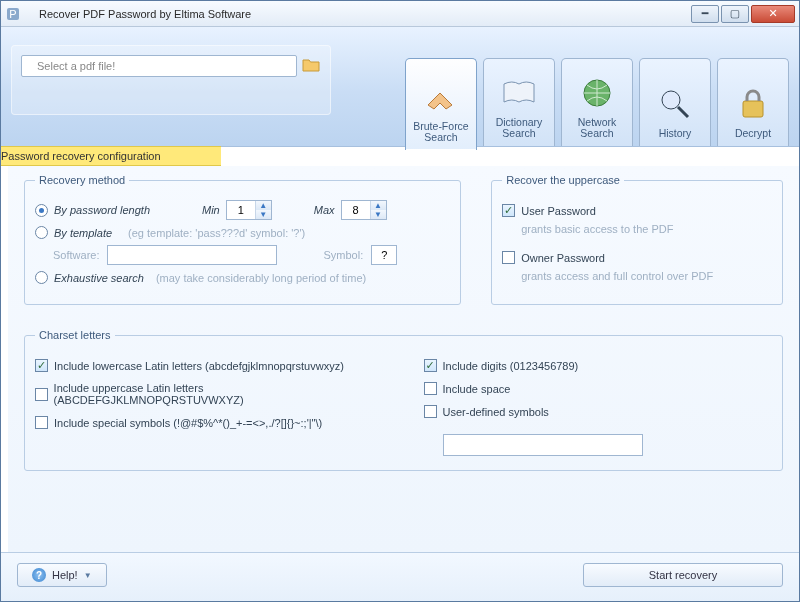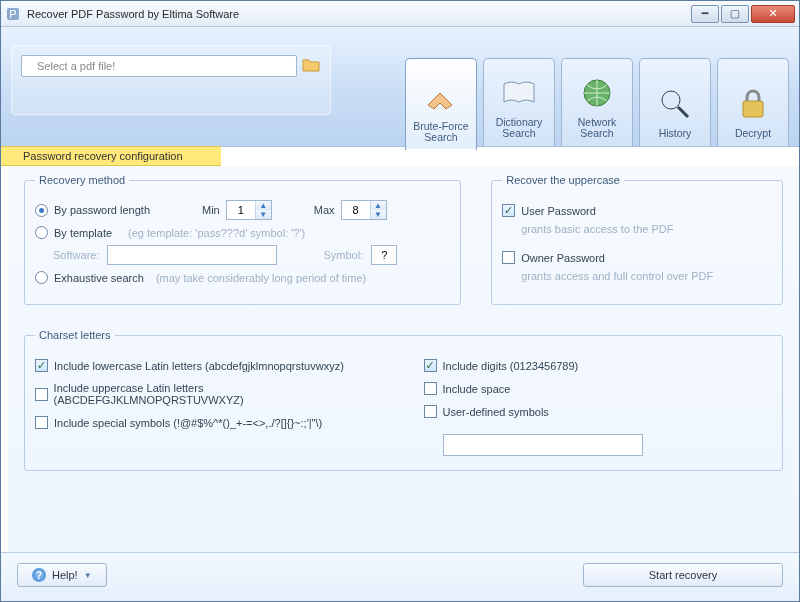--- a/index.html
+++ b/index.html
@@ -1,48 +1,48 @@
 <!DOCTYPE html>
 <html><head>
 <meta charset="utf-8">
 <style>
   * { box-sizing: border-box; font-family: Tahoma, "Segoe UI", sans-serif; font-size: 11px; }
   body { margin: 0; background: #fff; }
   .window { width: 800px; height: 602px; border: 1px solid #5a7aa0; background: #fff; display: flex; flex-direction: column; box-shadow: 0 0 0 1px #ccc; }
   
   .titlebar { height: 26px; background: linear-gradient(#f7fbff,#e3ecf7); display: flex; align-items: center; padding: 0 4px; border-bottom: 1px solid #b8c8db; }
   .app-icon { width: 16px; height: 16px; margin-right: 6px; display:inline-flex; align-items:center; justify-content:center; }
-  .title-text { flex: 1; color: #2a2a2a; }
+  .title-text { flex: 1; color: #2a2a2a; margin-left: 12px; }
   .win-btns { display: flex; gap: 2px; }
   .win-btn { width: 28px; height: 18px; border: 1px solid #7a93b0; border-radius: 2px; background: linear-gradient(#eef4fb,#d0deee); display:flex; align-items:center; justify-content:center; color:#3a4a5a; cursor:default; }
   .win-btn.close { width: 44px; background: linear-gradient(#e98a7a,#c94b36); border-color:#a53a28; color:#fff; }
   
   .topbar { background: linear-gradient(#e8f2ff,#c9ddf5 55%,#bcd4f0); height: 120px; display:flex; align-items:flex-end; padding: 10px 10px 0 10px; border-bottom: 1px solid #a7c0de; position: relative; }
   .file-panel { width: 320px; height: 70px; background: rgba(255,255,255,0.25); border-radius: 4px; align-self: flex-start; margin-top: 8px; display:flex; align-items:flex-start; padding:10px; box-shadow: inset 0 0 0 1px rgba(255,255,255,0.5); position:relative; }
   .file-input { flex:1; height:22px; background:#fff; border:1px solid #9fb6d1; border-radius:2px; color:#888; padding:0 15px; display:flex; align-items:center; }
   .folder-icon { width:20px; height:20px; margin-left:4px; display:flex; align-items:center; justify-content:center; }
   .tabs { display:flex; gap:6px; margin-left:auto; align-items:flex-end; height: 100%; padding-bottom:0; }
   .tab { width: 72px; height: 88px; border:1px solid #9fb6d1; border-bottom: none; border-radius: 5px 5px 0 0; background: linear-gradient(#eaf3ff,#d2e3f7); display:flex; flex-direction:column; align-items:center; justify-content:flex-end; padding: 6px 2px 6px; gap:4px; color:#3e5a7c; cursor:default; }
   .tab.active { background: linear-gradient(#fefeff,#e2eefc); border-color:#7fa3cb; box-shadow: 0 -1px 0 #fff inset; position:relative; top:4px; height:92px; }
   .tab-ico { width:40px; height:40px; display:flex; align-items:center; justify-content:center; }
   .tab-label { text-align:center; line-height:1.1; font-size:10.5px; }
   
-  .yellow-strip { background:#ffe97a; border:1px solid #e0c84a; border-left:none; border-right:none; padding:3px 22px; color:#333; width:220px; margin-top:-1px; z-index:2; position:relative; }
+  .yellow-strip { background:#ffe97a; border:1px solid #e0c84a; border-left:none; border-right:none; padding:3px 0; color:#333; width:220px; margin-top:-1px; z-index:2; position:relative; }
   
   .content { flex:1; background: linear-gradient(#f6faff,#eef5fd); padding: 8px 16px 10px; display:flex; flex-direction:column; gap:24px; overflow:hidden;margin-left:7px; }
   fieldset { border:1px solid #b9cde4; border-radius:3px; padding: 8px 10px 14px; margin:0; }
   fieldset > legend { color:#3e5a7c; padding: 0 4px; }
   .fs-row { display:flex; gap:30px; }
   .fs-left { flex: 1 1 60%; }
   .fs-right { flex: 1 1 40%; }
   .radio-row { display:flex; align-items:center; gap:6px; margin:6px 0; color:#345; }
   .radio { width:13px; height:13px; border:1px solid #6a86a6; border-radius:50%; background:#fff; display:inline-flex; align-items:center; justify-content:center; }
   .radio.checked::after { content:""; width:5px; height:5px; border-radius:50%; background:#3b78c4; }
   .hint { color:#9fb0c3; }
-  .lbl { color:#345; }
+  .lbl { color:#345;font-style:italic; }
   .spin { display:inline-flex; align-items:stretch; border:1px solid #9fb6d1; height:20px; background:#fff; }
   .spin-in { width:28px; border:none; text-align:center; font-size:11px; outline:none; }
   .spin-btns { width:16px; display:flex; flex-direction:column; border-left:1px solid #c7d6e8; }
   .spin-btns div { flex:1; display:flex; align-items:center; justify-content:center; background:linear-gradient(#f2f7fd,#dce8f6); color:#3b78c4; font-size:8px; cursor:default; }
   .tmpl-row { display:flex; align-items:center; gap:8px; margin:4px 0 6px 18px; }
   .text-in { height:20px; border:1px solid #9fb6d1; background:#fff; padding:0 4px; }
   .check { width:13px; height:13px; border:1px solid #6a86a6; background:#fff; display:inline-flex; align-items:center; justify-content:center; margin-right:6px; vertical-align:middle; }
   .check.checked { background: linear-gradient(#eaf5ff,#cfe6fb); }
   .check.checked::after { content:"✓"; color:#2f6b3a; font-size:11px; line-height:1; }
   .opt-line { margin:10px 0; color:#345; display:flex; align-items:center; }

